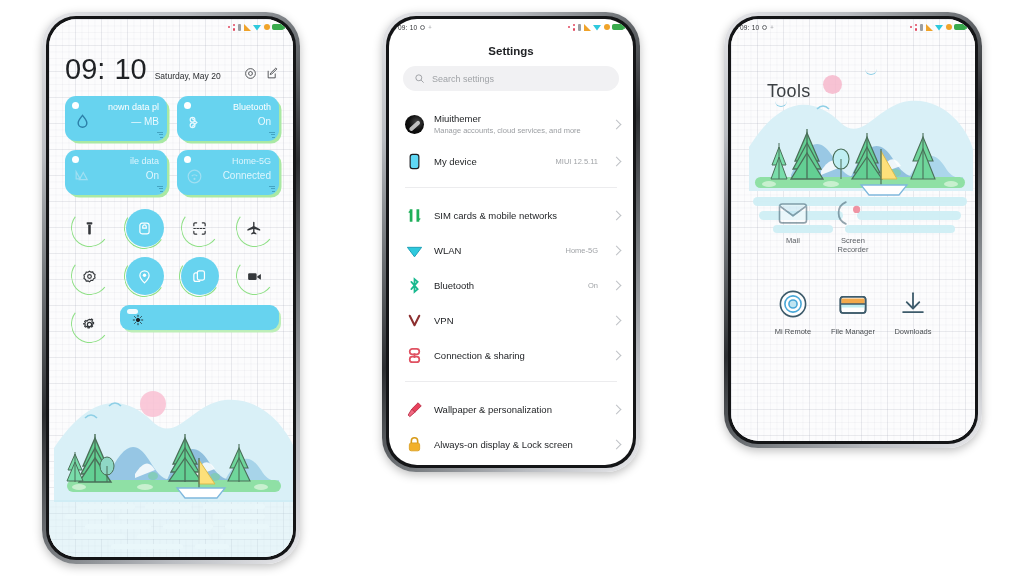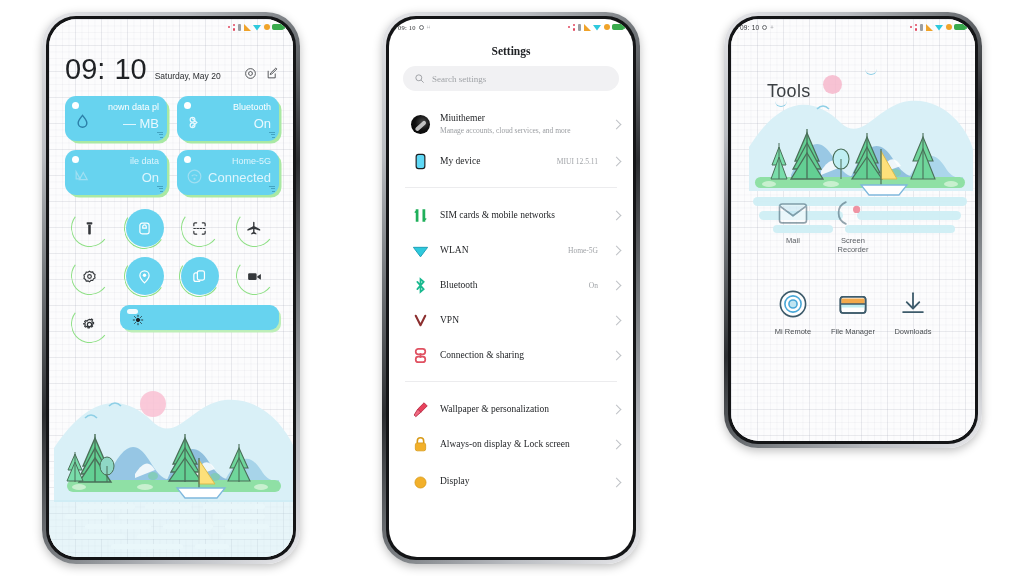--- a/index.html
+++ b/index.html
@@ -87,21 +87,21 @@
     position: relative;
     height: 45px;
     border-radius: 11px;
     background: #67d3ef;
     box-shadow: 3px 3px 0 -0.5px #a9e9a3;
     padding: 6px 7px;
     overflow: hidden;
   }
   .tile .knob { position:absolute; left:7px; top:6px; width:7px; height:7px; border-radius:50%; background:#ffffff; }
   .tile .t-name { position:absolute; right:8px; top:6px; font-size:9px; color:#ffffff; font-weight:400; white-space:nowrap; max-width:74px; overflow:hidden; text-overflow:clip; text-align:right; }
-  .tile .t-sub { position:absolute; right:8px; top:20px; font-size:13px; color:#eaf9ff; text-align:left; }
+  .tile .t-sub { position:absolute; right:8px; top:20px; font-size:10px; color:#eaf9ff; text-align:left; }
   .tile .t-ico { position:absolute; left:8px; top:17px; width:19px; height:19px; color:#2c7fa8; }
   .tile .t-corner { position:absolute; right:4px; bottom:3px; width:6px; height:6px; opacity:.45; }
   .tile .t-corner span { display:block; height:1px; background:#1c6b8c; margin-bottom:1.3px; }
   .tile .t-corner span:nth-child(1){ width:6px; margin-left:0; }
   .tile .t-corner span:nth-child(2){ width:4.5px; margin-left:1.5px; }
   .tile .t-corner span:nth-child(3){ width:3px; margin-left:3px; }
   .tile.dim .t-ico { color:#9fdff2; }
   .tile.dim .t-name, .tile.dim .t-sub { color:#ddf5fd; }
 
   .toggles { position:relative; z-index:3; padding: 14px 14px 0 16px; display:grid; grid-template-columns: repeat(4, 1fr); gap: 10px 6px; justify-items:center; }
@@ -121,32 +121,32 @@
   .tg.on svg { color:#ffffff; }
   .tg.off svg { color:#34373b; }
   .bright-slider { flex:1; height:25px; border-radius:9px; background:#67d3ef; position:relative; box-shadow: 2.5px 3px 0 -0.5px #bdeeb8; }
   .bright-slider .bs-knob { position:absolute; left:7px; top:4px; width:11px; height:5px; border-radius:3px; background:#ffffff; opacity:.9; }
   .bright-slider .bs-sun { position:absolute; left:12px; top:9px; width:12px; height:12px; color:#1d2124; }
 
   
   .scenery { position:absolute; left:0; right:0; bottom:0; height:175px; z-index:2; }
 
   
-  #phone2 { left: 382px; top: 12px; width: 258px; height: 552px; font-family: Liberation Serif, serif; }
+  #phone2 { left: 382px; top: 12px; width: 258px; height: 460px; }
   #phone2 .screen { background:#ffffff; }
   .settings-title { text-align:center; font-size:11.5px; font-weight:700; color:#202225; padding: 10px 0 9px; }
   .searchbar {
     margin: 0 14px 12px; height: 25px; border-radius: 13px; background:#f1f1f3;
     display:flex; align-items:center; gap:7px; padding: 0 11px;
   }
   .searchbar .s-ico { width:11px; height:11px; color:#9a9da1; flex:none; }
   .searchbar .s-ph { font-size:9px; color:#a0a3a7; }
 
   .s-list { padding: 0 0 0 0; }
-  .s-group { padding: 2px 0 0; margin-left: 6px; }
+  .s-group { padding: 2px 0 0; }
   .s-sep { height:1px; background:#ececee; margin: 8px 16px 8px; }
   .s-row { display:flex; align-items:center; gap:10px; padding: 8px 13px 8px 16px; min-height: 34px; }
   .s-ic { width:19px; height:19px; flex:none; display:flex; align-items:center; justify-content:center; }
   .s-ic svg { width:19px; height:19px; }
   .s-txt { flex:1; min-width:0; }
   .s-label { font-size:9.5px; color:#1d1f22; font-weight:500; line-height:1.25; }
   .s-desc { font-size:7.5px; color:#9a9da1; line-height:1.3; margin-top:1.5px; }
   .s-val { font-size:7.5px; color:#a0a3a7; margin-right:5px; white-space:nowrap; }
   .s-chev { width:7px; height:7px; border-right:1.2px solid #bfc2c6; border-top:1.2px solid #bfc2c6; transform:rotate(45deg); flex:none; }
   .avatar { width:19px; height:19px; border-radius:50%; background: radial-gradient(circle at 62% 38%, #4a4a4a 0%, #111 45%, #000 100%); position:relative; overflow:hidden; }

